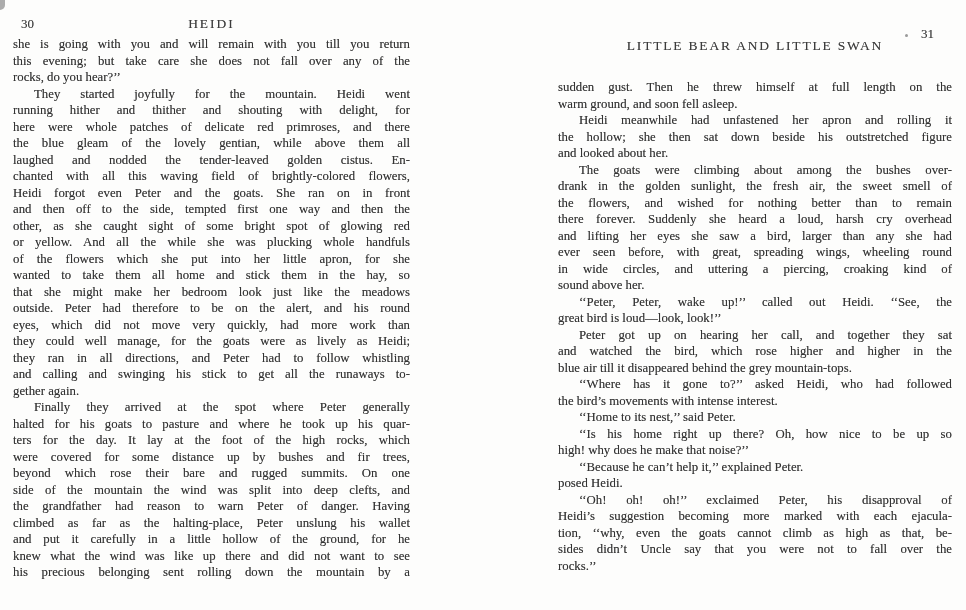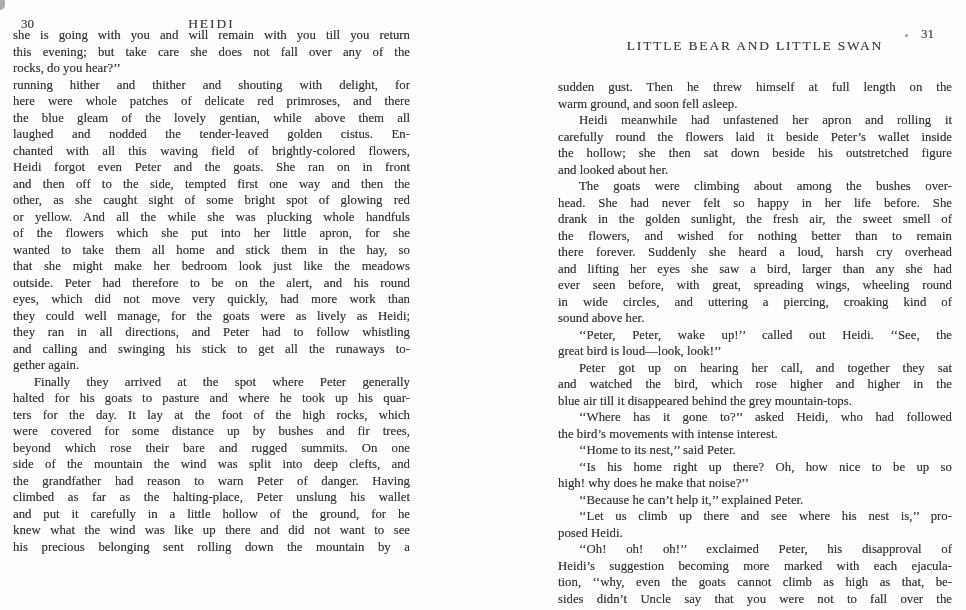--- a/index.html
+++ b/index.html
@@ -43,21 +43,21 @@
   .line {
     height: 16.5px;
     line-height: 16.5px;
     white-space: nowrap;
     text-align: justify;
     text-align-last: justify;
   }
   .line.end { text-align-last: left; }
   .line.indent { padding-left: 21px; }
   #left-header  { left: 13px;  top: 16px; width: 397px; }
-  #left-body    { left: 13px;  top: 27px; width: 397px; }
+  #left-body    { left: 13px;  top: 36px; width: 397px; }
   #right-header { left: 558px; top: 26px; width: 394px; }
   #right-body   { left: 558px; top: 51px; width: 394px; margin-top: 28px; }
   .speck {
     position: absolute;
     width: 3px; height: 3px;
     border-radius: 50%;
     background: #9a9a9a;
     right: 44px; top: 8px;
   }
   .corner-mark {
@@ -75,20 +75,21 @@
 <div class="corner-mark"></div>
 
 <div class="page-header" id="left-header">
   <span class="page-num left-pos">30</span>
   <span class="running-title">HEIDI</span>
 </div>
 <div class="page-body" id="left-body">
     <div class="line">she is going with you and will remain with you till you return</div>
     <div class="line">this evening; but take care she does not fall over any of the</div>
     <div class="line end">rocks, do you hear?’’</div>
+    <div class="line indent">They started joyfully for the mountain. Heidi went</div>
     <div class="line">running hither and thither and shouting with delight, for</div>
     <div class="line">here were whole patches of delicate red primroses, and there</div>
     <div class="line">the blue gleam of the lovely gentian, while above them all</div>
     <div class="line">laughed and nodded the tender-leaved golden cistus. En-</div>
     <div class="line">chanted with all this waving field of brightly-colored flowers,</div>
     <div class="line">Heidi forgot even Peter and the goats. She ran on in front</div>
     <div class="line">and then off to the side, tempted first one way and then the</div>
     <div class="line">other, as she caught sight of some bright spot of glowing red</div>
     <div class="line">or yellow. And all the while she was plucking whole handfuls</div>
     <div class="line">of the flowers which she put into her little apron, for she</div>
@@ -115,43 +116,40 @@
 
 <div class="page-header" id="right-header">
   <span class="running-title wide">LITTLE BEAR AND LITTLE SWAN</span>
   <span class="speck"></span>
   <span class="page-num right-pos">31</span>
 </div>
 <div class="page-body" id="right-body">
     <div class="line">sudden gust. Then he threw himself at full length on the</div>
     <div class="line end">warm ground, and soon fell asleep.</div>
     <div class="line indent">Heidi meanwhile had unfastened her apron and rolling it</div>
-    <div class="line">carefully round the flowers laid it beside Peter’s wallet inside</div>
     <div class="line">the hollow; she then sat down beside his outstretched figure</div>
     <div class="line end">and looked about her.</div>
     <div class="line indent">The goats were climbing about among the bushes over-</div>
-    <div class="line">head. She had never felt so happy in her life before. She</div>
     <div class="line">drank in the golden sunlight, the fresh air, the sweet smell of</div>
     <div class="line">the flowers, and wished for nothing better than to remain</div>
     <div class="line">there forever. Suddenly she heard a loud, harsh cry overhead</div>
     <div class="line">and lifting her eyes she saw a bird, larger than any she had</div>
     <div class="line">ever seen before, with great, spreading wings, wheeling round</div>
     <div class="line">in wide circles, and uttering a piercing, croaking kind of</div>
     <div class="line end">sound above her.</div>
     <div class="line indent">‘‘Peter, Peter, wake up!’’ called out Heidi. ‘‘See, the</div>
     <div class="line end">great bird is loud—look, look!’’</div>
     <div class="line indent">Peter got up on hearing her call, and together they sat</div>
     <div class="line">and watched the bird, which rose higher and higher in the</div>
     <div class="line end">blue air till it disappeared behind the grey mountain-tops.</div>
     <div class="line indent">‘‘Where has it gone to?’’ asked Heidi, who had followed</div>
     <div class="line end">the bird’s movements with intense interest.</div>
     <div class="line indent end">‘‘Home to its nest,’’ said Peter.</div>
     <div class="line indent">‘‘Is his home right up there? Oh, how nice to be up so</div>
     <div class="line end">high! why does he make that noise?’’</div>
     <div class="line indent end">‘‘Because he can’t help it,’’ explained Peter.</div>
-    <div class="line indent">‘‘Let us climb up there and see where his nest is,’’ pro-</div>
     <div class="line end">posed Heidi.</div>
     <div class="line indent">‘‘Oh! oh! oh!’’ exclaimed Peter, his disapproval of</div>
     <div class="line">Heidi’s suggestion becoming more marked with each ejacula-</div>
     <div class="line">tion, ‘‘why, even the goats cannot climb as high as that, be-</div>
     <div class="line">sides didn’t Uncle say that you were not to fall over the</div>
     <div class="line end">rocks.’’</div>
   </div>
 
 </body></html>

